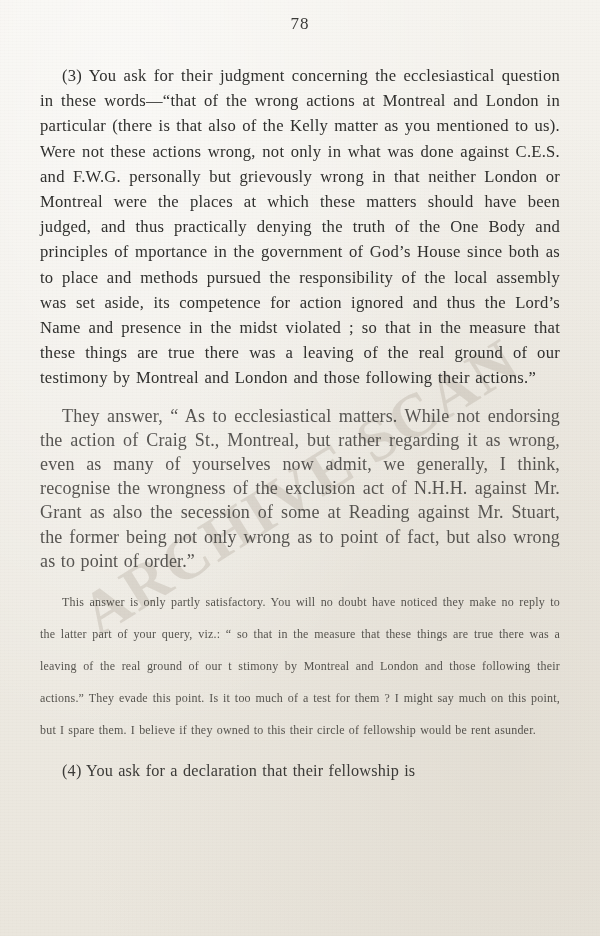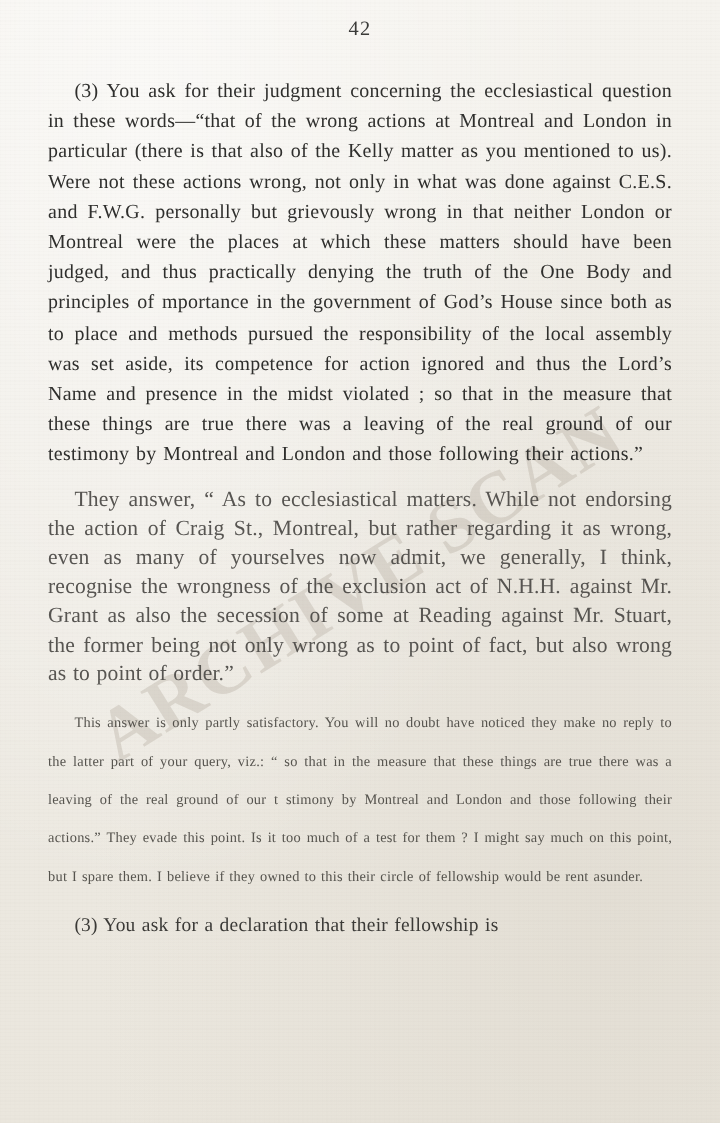--- a/index.html
+++ b/index.html
@@ -103,34 +103,34 @@
   .fade-light { filter: blur(0.18px); }
   .fade-lighter { filter: blur(0.3px); }
 </style>
 </head>
 <body>
 
 <div class="page">
   <div class="grain"></div>
   <div class="watermark">ARCHIVE SCAN</div>
 
-  <div class="folio">42</div>
+  <div class="folio">78</div>
 
   <div class="content">
 
     <div class="block-a">
       <p class="para">(3) You ask for their judgment concerning the ecclesiastical question in these words—“that of the wrong actions at Montreal and London in particular (there is that also of the Kelly matter as you mentioned to us). Were not these actions wrong, not only in what was done against C.E.S. and F.W.G. personally but grievously wrong in that neither London or Montreal were the places at which these matters should have been judged, and thus practically denying the truth of the One Body and principles of mportance in the government of God’s House since both as to place and methods pursued the responsibility of the local assembly was set aside, its competence for action ignored and thus the Lord’s Name and presence in the midst violated ; so that in the measure that these things are true there was a leaving of the real ground of our testimony by Montreal and London and those following their actions.”</p>
     </div>
 
     <div class="block-b fade-light">
       <p class="para">They answer, “ As to ecclesiastical matters. While not endorsing the action of Craig St., Montreal, but rather regarding it as wrong, even as many of yourselves now admit, we generally, I think, recognise the wrongness of the exclusion act of N.H.H. against Mr. Grant as also the secession of some at Reading against Mr. Stuart, the former being not only wrong as to point of fact, but also wrong as to point of order.”</p>
     </div>
 
     <div class="block-c fade-lighter">
       <p class="para">This answer is only partly satisfactory. You will no doubt have noticed they make no reply to the latter part of your query, viz.: “ so that in the measure that these things are true there was a leaving of the real ground of our t stimony by Montreal and London and those following their actions.” They evade this point. Is it too much of a test for them ? I might say much on this point, but I spare them. I believe if they owned to this their circle of fellowship would be rent asunder.</p>
     </div>
 
     <div class="block-d">
-      <p class="para">(3) You ask for a declaration that their fellowship is</p>
+      <p class="para">(4) You ask for a declaration that their fellowship is</p>
     </div>
 
   </div>
 </div>
 
 </body></html>

